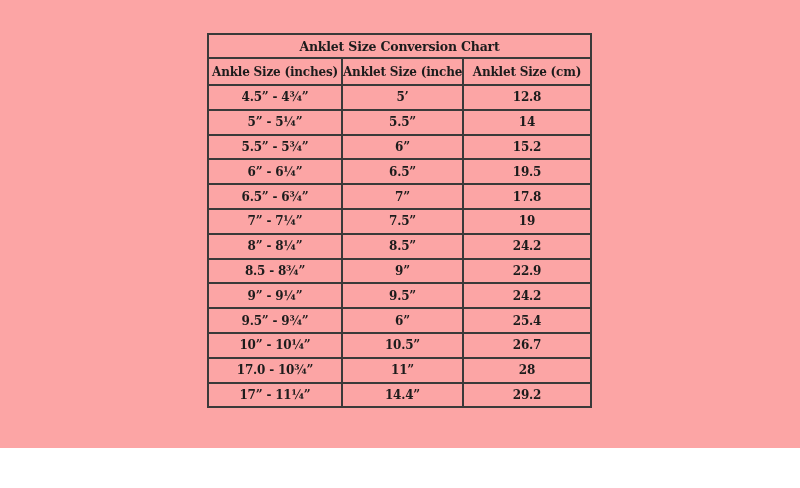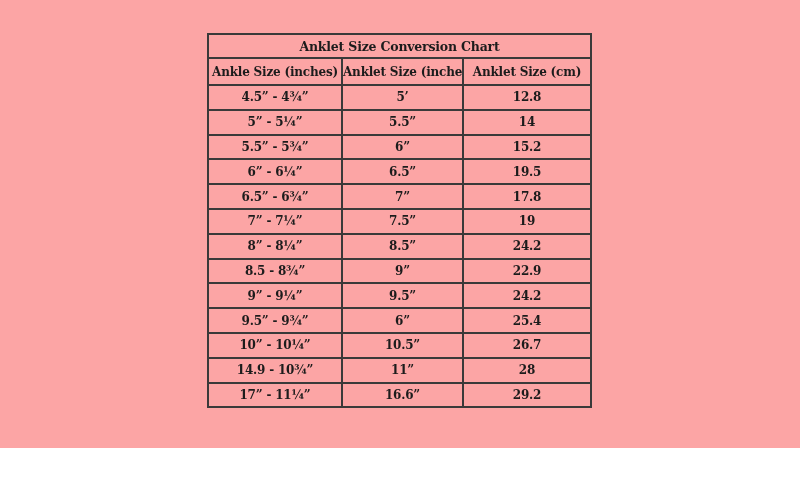--- a/index.html
+++ b/index.html
@@ -123,24 +123,24 @@
         <td class="left-col">9.5” - 9¾”</td>
         <td>6”</td>
         <td>25.4</td>
       </tr>
       <tr>
         <td class="left-col">10” - 10¼”</td>
         <td>10.5”</td>
         <td>26.7</td>
       </tr>
       <tr>
-        <td class="left-col">14.9 - 10¾”</td>
+        <td class="left-col">17.0 - 10¾”</td>
         <td>11”</td>
         <td>28</td>
       </tr>
       <tr>
         <td class="left-col">17” - 11¼”</td>
-        <td>16.6”</td>
+        <td>14.4”</td>
         <td>29.2</td>
       </tr>
     </tbody>
   </table>
 </div>
 
 </body></html>

